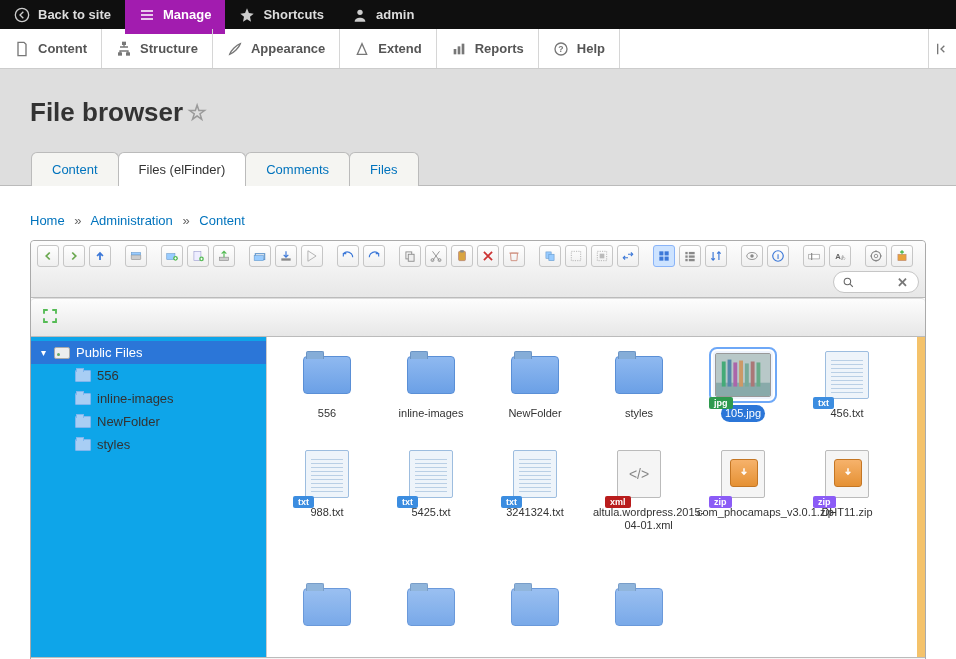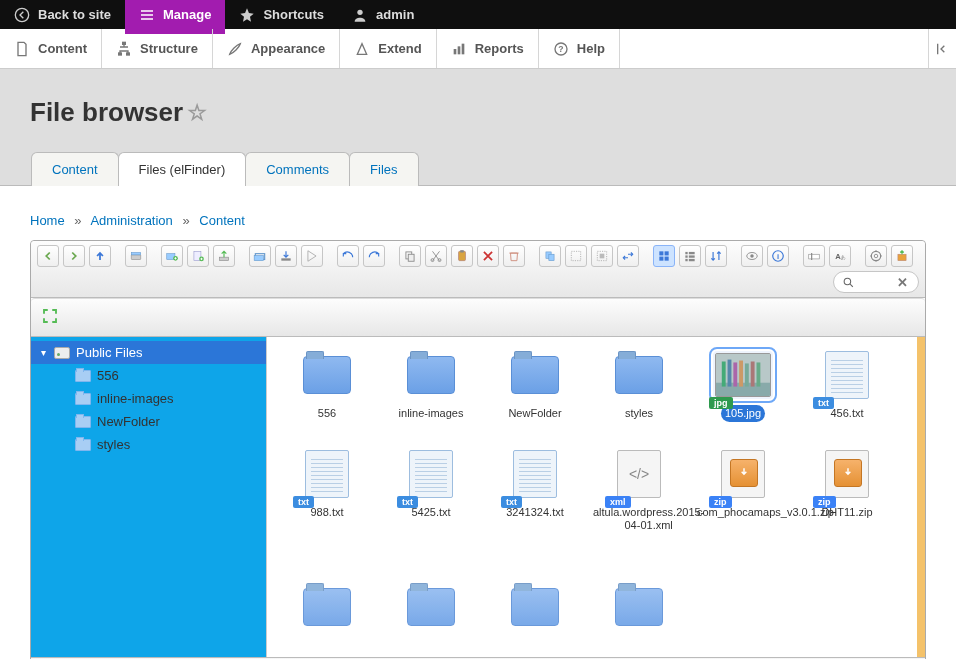--- a/index.html
+++ b/index.html
@@ -74,22 +74,22 @@
 .fitem.selected .name { background: #2b76d8; color: #fff; }
 .fitem.selected .ico { outline: 2px solid #6ea8f7; outline-offset: 2px; background:#eef4fd; border-radius:4px;}
 
 .folderbig { width: 48px; height: 38px; background: linear-gradient(#8fb9f0,#6ba0e6); border-radius: 4px; position: relative; border:1px solid #5a8fd6;}
 .folderbig::before { content:""; position:absolute; top:-6px; left:2px; width:16px; height:7px; background:#85add8; border-radius:2px 2px 0 0; border:1px solid #6b94c4; border-bottom:none;}
 
 .docpage { width: 44px; height: 48px; background:#eef4fa; border:1px solid #9dbddf; border-radius:2px; position:relative; overflow:hidden;}
 .docpage .lines { position:absolute; inset:8px 5px 5px 5px; background: repeating-linear-gradient(#b9cfe5 0 1px, transparent 1px 4px); }
 .badge { position:absolute; top:-2px; left:-4px; color:#fff; font-size:9px; font-weight:bold; padding:1px 5px; border-radius:2px; z-index:2;margin-top:48px;}
 .badge.txt { background:#3c8de0; }
-.badge.xml { background:#3b82f6; }
-.badge.zip { background:#3b82f6; }
+.badge.xml { background:#b91c1c; }
+.badge.zip { background:#8b5cf6; }
 .badge.jpg { background:#2e9a4e; }
 .zipbox { width:44px; height:44px; display:flex; align-items:center; justify-content:center; }
 .zipbox .box { width:28px; height:28px; background:linear-gradient(#f6b26b,#e59134); border:1px solid #c47624; border-radius:3px; display:flex; align-items:center; justify-content:center;}
 .zipbox .box svg { width:14px; height:14px; fill:#fff;}
 
 .thumb { width:56px; height:44px; background:#ccc; border:1px solid #999; border-radius:2px; overflow:hidden; display:flex; align-items:center; justify-content:center;}
 .thumb svg { width:56px; height:44px; }
 
 .rightbar { position:absolute; right:0; top:0; bottom:0; width:8px; background:#f4c26a; }
 

